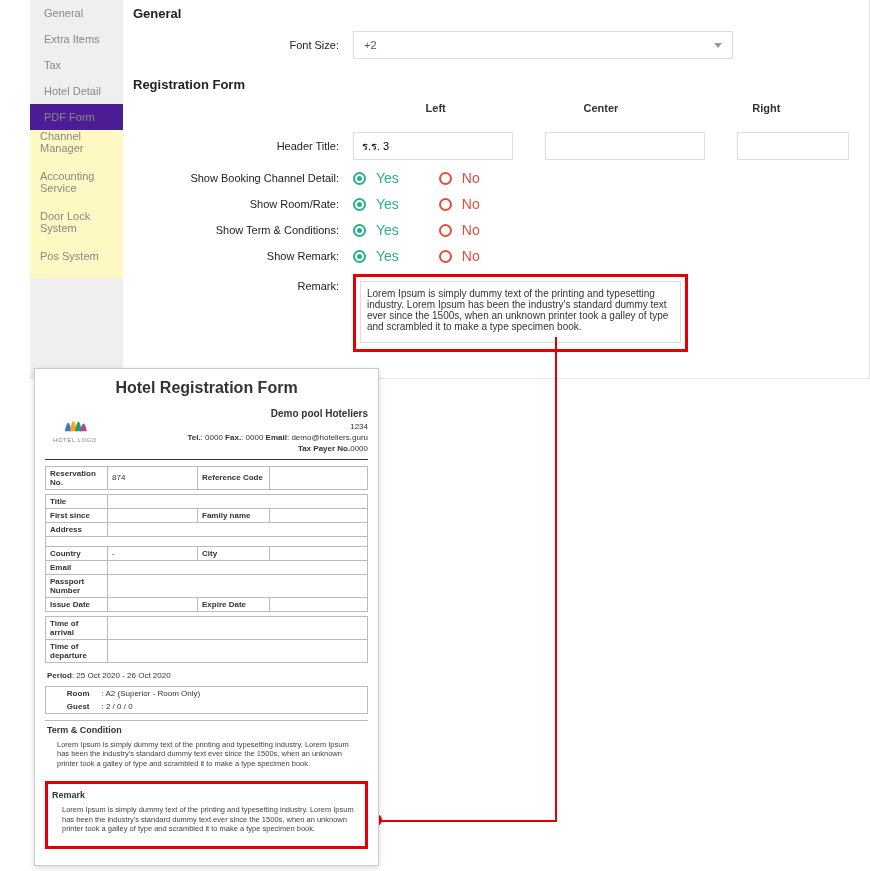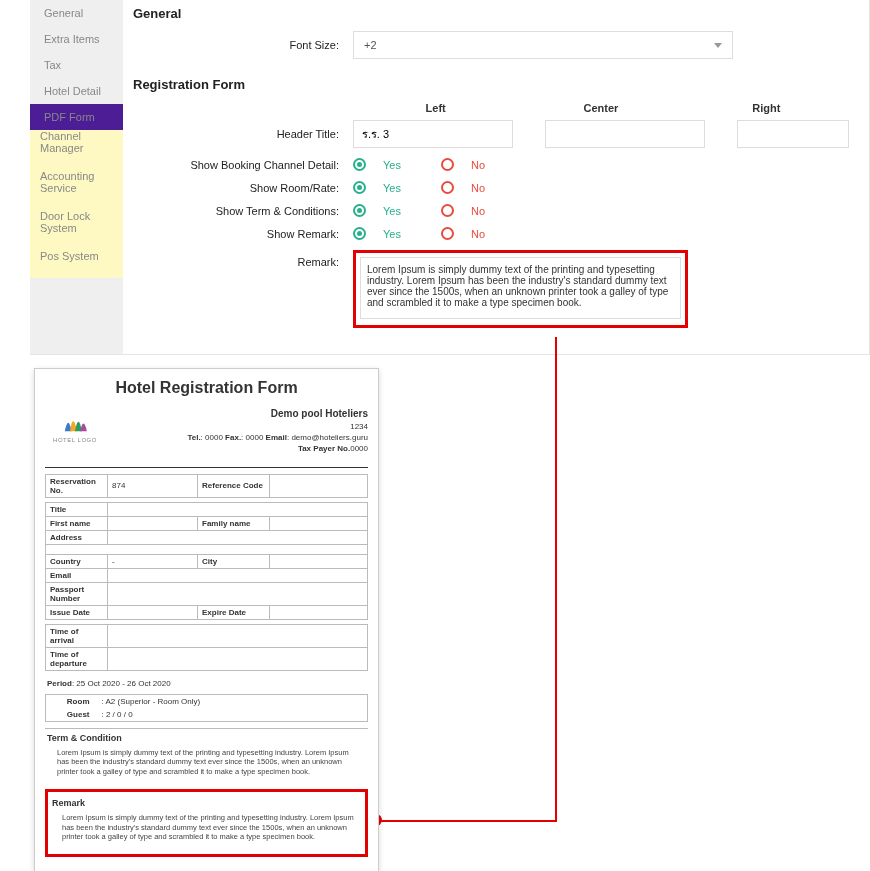--- a/index.html
+++ b/index.html
@@ -10,44 +10,44 @@
 .sidebar { width: 135px; background: #efefef; }
 .sidebar-item { padding: 7px 14px; color: #888; font-size: 11px; cursor: pointer; }
 .sidebar-item.active { background: #4c1d95; }
 .sidebar-item.main { background:#fef9c3; }
 .main { flex: 1; padding: 0 20px 16px 10px; }
 .section-heading { font-weight: bold; font-size: 13px; margin: 6px 0 10px 0; color:#222; }
 .form-row { display: flex; align-items: center; margin-bottom: 10px; }
 .form-label { width: 220px; text-align: right; padding-right: 14px; color: #222; font-size: 11px; }
 .select { flex: 1; border: 1px solid #ddd; height: 28px; display: flex; align-items: center; justify-content: space-between; padding: 0 10px; max-width: 380px; color:#555; font-size: 11px; }
 .caret { width:0; height:0; border-left:4px solid transparent; border-right:4px solid transparent; border-top:5px solid #999; }
-.reg-header-row { display: flex; margin-bottom: 6px; }
+.reg-header-row { display: flex; margin-bottom: 18px; }
 .reg-header-row .spacer { width: 220px; }
 .reg-col-head { flex:1; text-align:center; font-weight:600; font-size:11px; max-width: 210px;}
 .input { border:1px solid #ddd; height: 28px; padding:0 8px; font-size: 11px; flex:1; max-width:160px; margin-right: 32px; }
 .input:last-child { margin-right:0; max-width: 112px;}
 .radio-group { display:flex; gap: 40px; align-items:center; }
-.radio { display:flex; align-items:center; gap:17px; font-size:11px; }
+.radio { display:flex; align-items:center; gap:10px; font-size:14px; }
 .radio-circle { width:13px; height:13px; border-radius:50%; border:2px solid #27b08b; position:relative; }
 .radio-circle.yes::after { content:''; position:absolute; width:5px; height:5px; background:#27b08b; border-radius:50%; top:2px; left:2px; }
 .radio-circle.no-empty { border-color:#e74c3c; }
 .yes-label { color:#27b08b; }
 .no-label { color:#e74c3c; }
 .remark-box { border:3px solid #e30000; padding:4px; flex:1; max-width:335px; }
 .remark-textarea { width:100%; border:1px solid #ddd; font-size:10px; padding:6px; resize:none; height:62px; font-family:Arial; color:#333; }
 
 
 .connector-v { position:absolute; border-left:2px solid #e30000; }
 .connector-h { position:absolute; border-top:2px solid #e30000; }
 .connector-dot { position:absolute; width:12px; height:12px; background:#e30000; border-radius:50%; }
 
 
 .preview { position:absolute; left:34px; top:368px; width:345px; border:1px solid #ccc; box-shadow:0 2px 6px rgba(0,0,0,0.15); padding:10px 10px 16px; background:#fff; font-size:8px; color:#333; }
 .preview h1 { text-align:center; font-size:16px; font-weight:600; margin-bottom:10px; }
-.pv-header { display:flex; justify-content:space-between; align-items:flex-start; border-bottom:1px solid #333; padding-bottom:12px; margin-bottom:6px;}
+.pv-header { display:flex; justify-content:space-between; align-items:flex-start; border-bottom:1px solid #333; padding-bottom:4px; margin-bottom:6px;}
 .logo-box { text-align:center; width:60px;}
 .logo-svg { width:34px; height:28px;}
 .logo-text { font-size:6px; color:#888; letter-spacing:0.5px; }
 .hotel-info { text-align:right; font-size:8px; line-height:1.4;}
 .hotel-info .name { font-weight:bold; font-size:10px;}
 .hotel-info .bold { font-weight:bold; }
 .pv-table { width:100%; border-collapse:collapse; margin-bottom:4px;}
 .pv-table td, .pv-table th { border:1px solid #bbb; padding:2px 4px; font-size:8px; text-align:left; font-weight:normal; }
 .pv-table .lbl { font-weight:bold; width:62px;}
 .pv-table .lbl2 { font-weight:bold;}
@@ -195,21 +195,21 @@
   </tbody>
     </table>
 
   <table class="pv-table">
     <tbody>
         <tr>
           <td class="lbl">Title</td>
           <td colspan="3"></td>
         </tr>
     <tr>
-          <td class="lbl">First name</td>
+          <td class="lbl">First since</td>
           <td style="width:90px"></td>
           <td class="lbl2" style="width:72px">Family name</td>
           <td></td>
         </tr>
     <tr>
           <td class="lbl">Address</td>
           <td colspan="3"></td>
         </tr>
     <tr>
           <td colspan="4" style="height:10px"></td>

